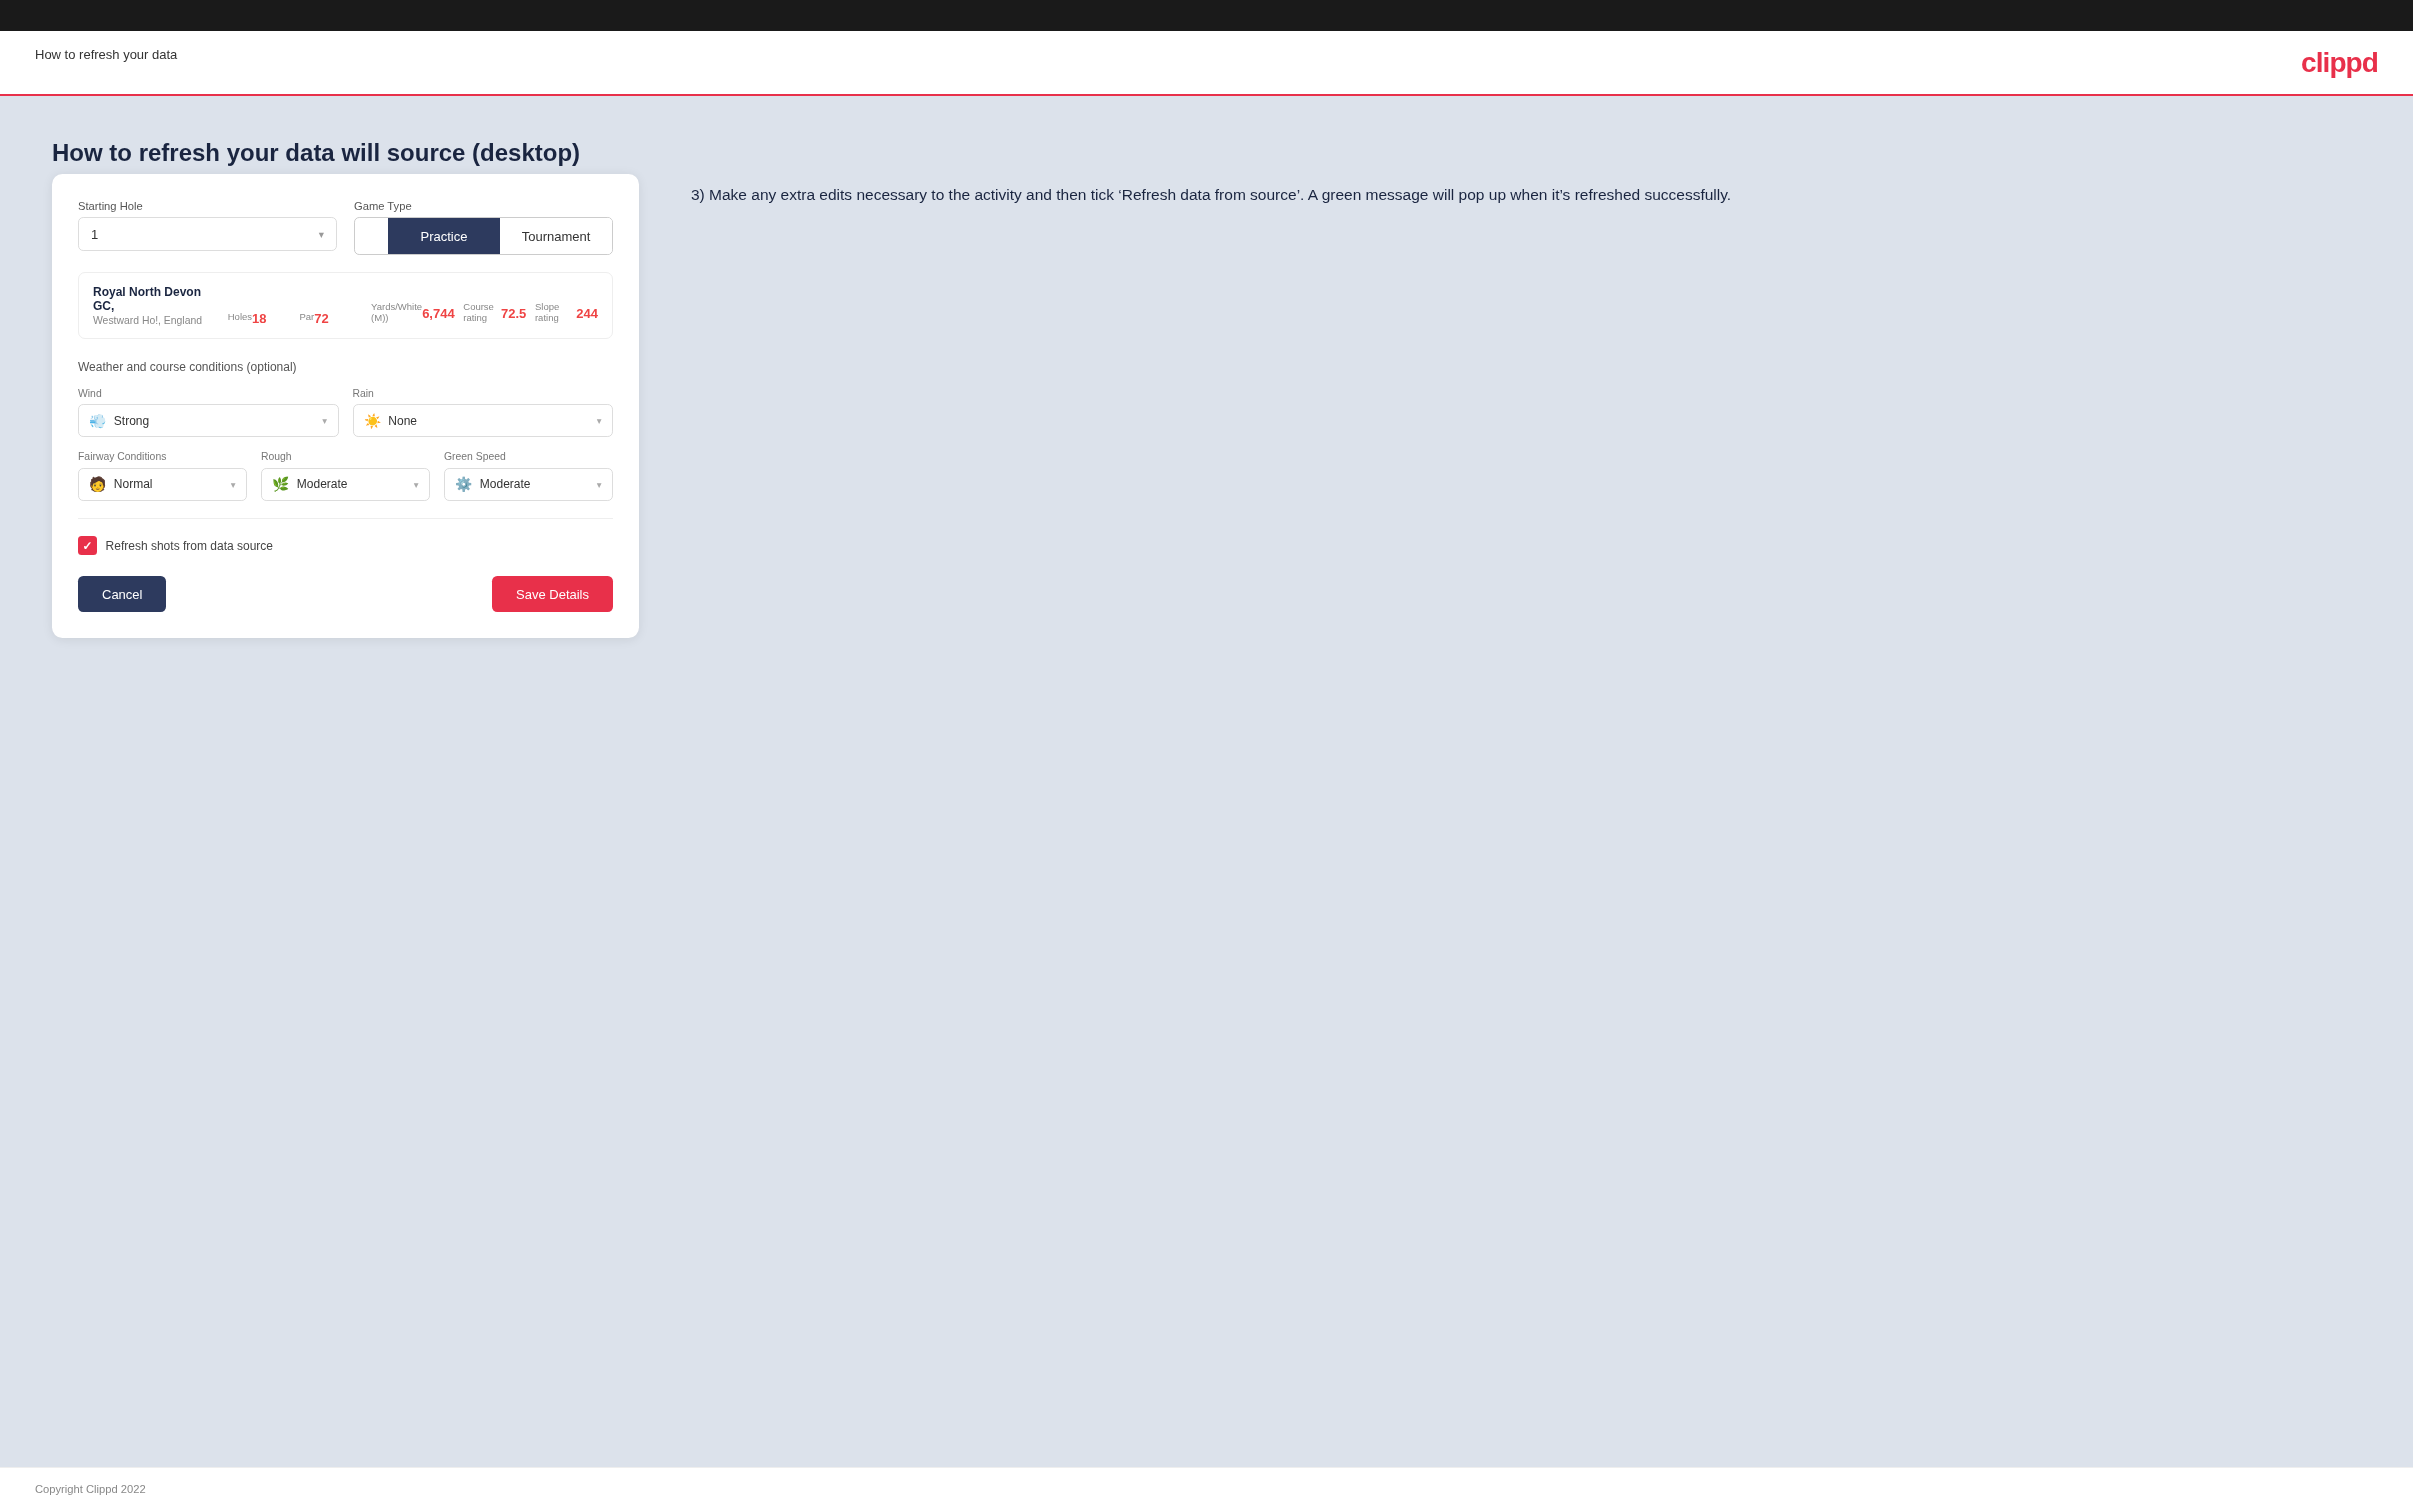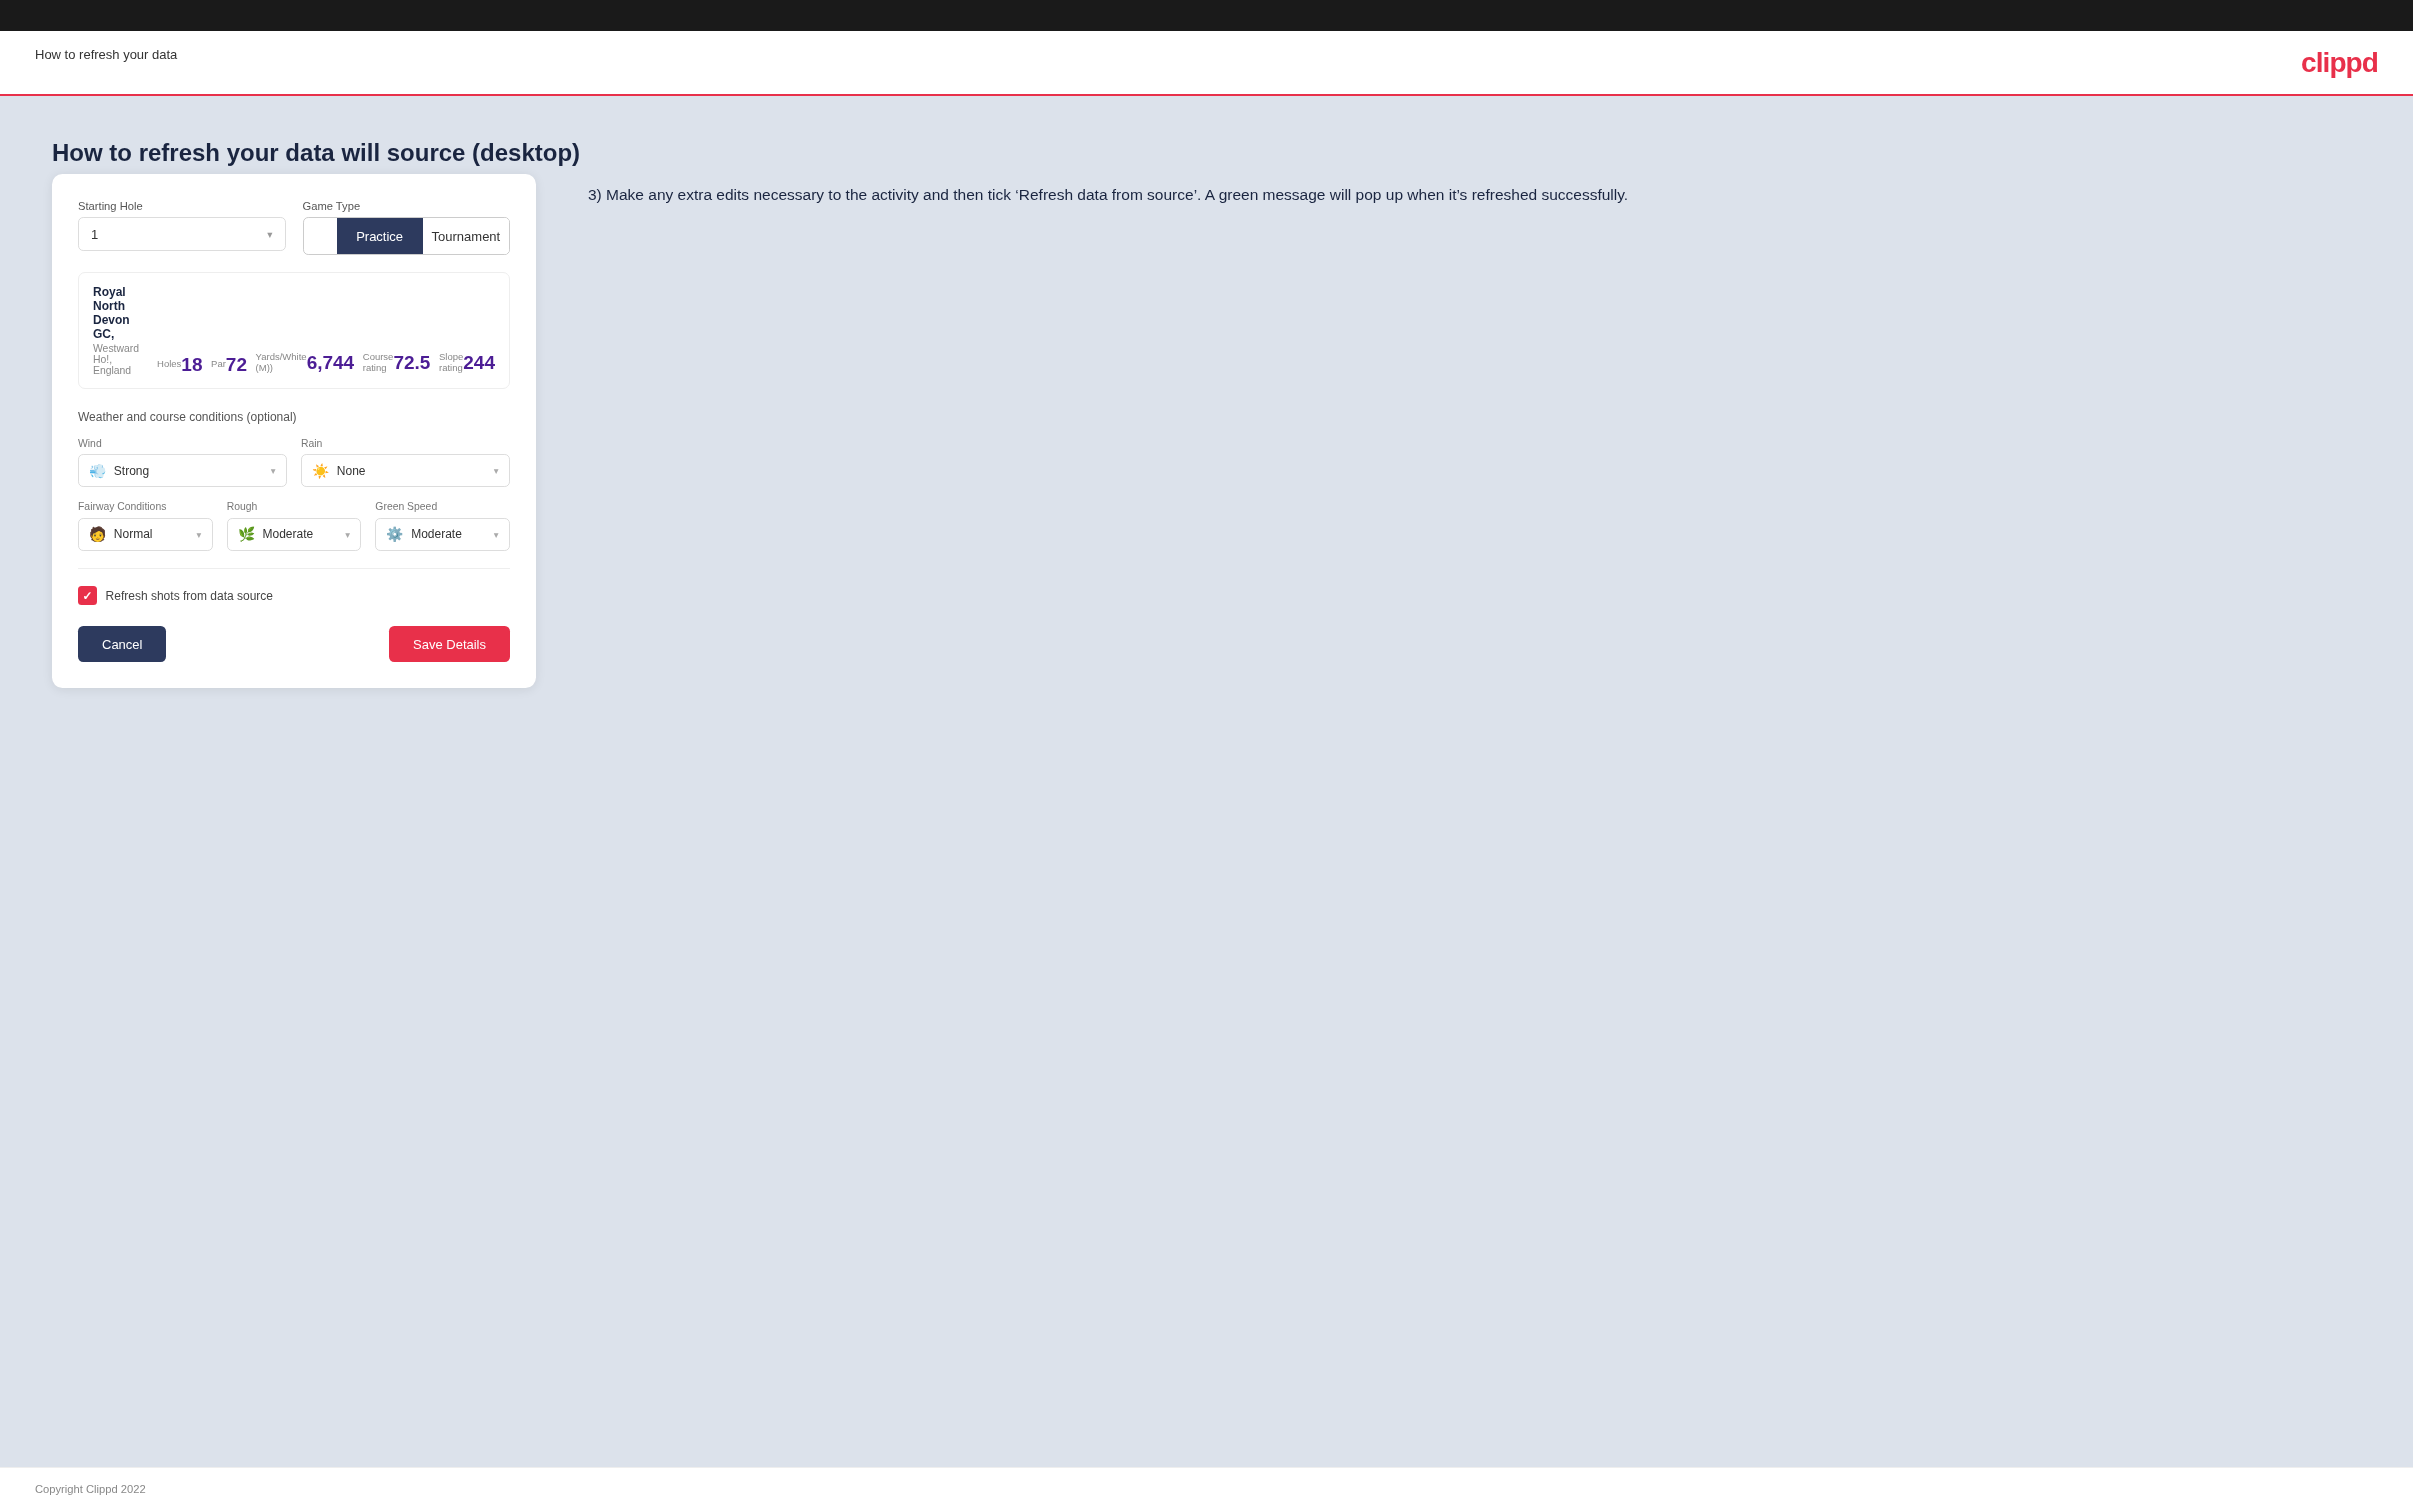--- a/index.html
+++ b/index.html
@@ -53,21 +53,21 @@
     }
     .content-area {
       display: flex;
       gap: 52px;
       align-items: flex-start;
     }
     .form-card {
       background: #fff;
       border-radius: 10.4px;
       padding: 26px 26px 26px 26px;
-      width: 484px;
+      width: 587px;
       flex-shrink: 0;
       box-shadow: 0 1.7px 10.4px rgba(0,0,0,0.08);
     }
     .form-row {
       display: flex;
       gap: 17px;
       margin-bottom: 17px;
     }
     .form-group {
       flex: 1;
@@ -148,23 +148,23 @@
       flex-direction: row;
       align-items: center;
       flex: 1;
     }
     .stat-label {
       font-size: 9.5px;
       color: #888;
       margin-bottom: 2.6px;
     }
     .stat-value {
-      font-size: 19px;
+      font-size: 13px;
       font-weight: 600;
-      color: #4c1d95;
+      color: #ef4444;
     }
     .section-label {
       font-size: 12px;
       color: #555;
       margin-bottom: 14px;
       font-weight: 500;
     }
     .conditions-row {
       display: flex;
       gap: 14px;

